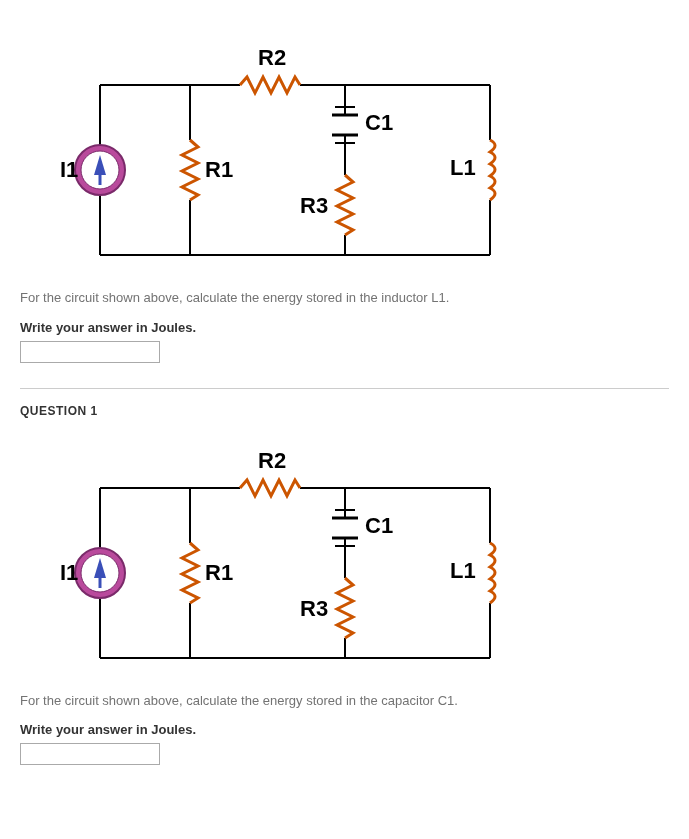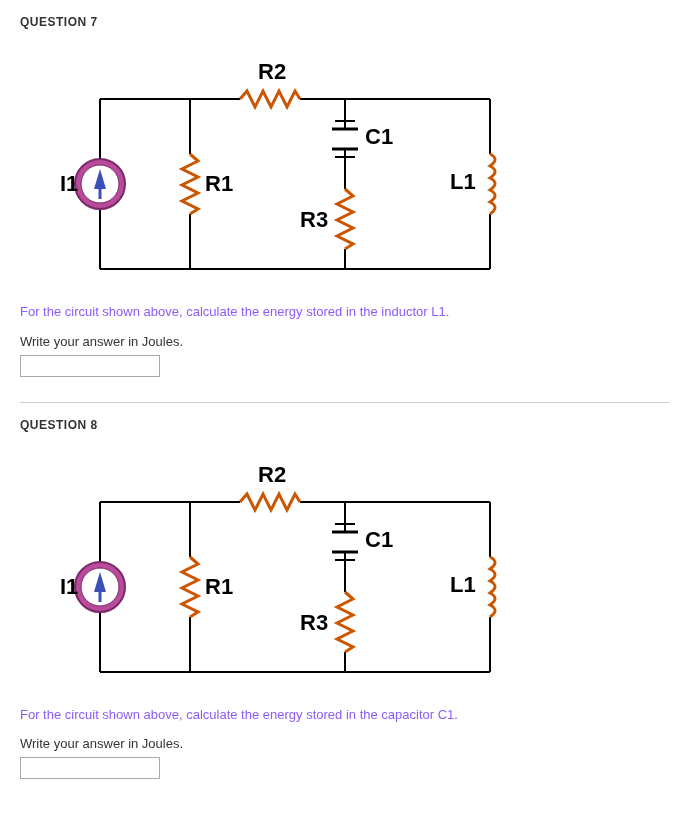--- a/index.html
+++ b/index.html
@@ -16,26 +16,26 @@
     font-weight: bold;
     font-size: 12px;
     color: #333;
     margin-bottom: 10px;
     letter-spacing: 0.5px;
   }
   .circuit-container {
     margin: 20px 0 20px 20px;
   }
   .problem-text {
-    color: #8b5cf6;
+    color: #737373;
     line-height: 1.5;
     margin: 8px 0;
   }
   .prompt {
-    font-weight: normal;
+    font-weight: bold;
     margin-top: 12px;
     margin-bottom: 6px;
   }
   .answer-input {
     border: 1px solid #aaa;
     width: 140px;
     height: 22px;
     padding: 2px 4px;
     font-size: 13px;
     box-sizing: border-box;
@@ -46,21 +46,20 @@
     margin: 25px 0 15px 0;
   }
   .question-block {
     margin-bottom: 10px;
   }
 </style>
 </head>
 <body>
 
 <div class="question-block">
-  <div class="question-header">QUESTION 7</div>
 
   <div class="circuit-container">
     <svg width="520" height="230" viewBox="0 0 520 230">
 
       <line x1="60" y1="50" x2="200" y2="50" stroke="#000" stroke-width="2"></line>
       <line x1="260" y1="50" x2="450" y2="50" stroke="#000" stroke-width="2"></line>
       <line x1="60" y1="50" x2="60" y2="110" stroke="#000" stroke-width="2"></line>
       <line x1="60" y1="160" x2="60" y2="220" stroke="#000" stroke-width="2"></line>
       <line x1="60" y1="220" x2="450" y2="220" stroke="#000" stroke-width="2"></line>
       <line x1="450" y1="50" x2="450" y2="105" stroke="#000" stroke-width="2"></line>
@@ -99,21 +98,21 @@
   </div>
 
   <div class="problem-text">For the circuit shown above, calculate the energy stored in the inductor L1.</div>
   <div class="prompt">Write your answer in Joules.</div>
   <input class="answer-input" type="text" value="" style="">
 </div>
 
 <hr class="divider">
 
 <div class="question-block">
-  <div class="question-header">QUESTION 8</div>
+  <div class="question-header">QUESTION 1</div>
 
   <div class="circuit-container">
     <svg width="520" height="230" viewBox="0 0 520 230">
       <line x1="60" y1="50" x2="200" y2="50" stroke="#000" stroke-width="2"></line>
       <line x1="260" y1="50" x2="450" y2="50" stroke="#000" stroke-width="2"></line>
       <line x1="60" y1="50" x2="60" y2="110" stroke="#000" stroke-width="2"></line>
       <line x1="60" y1="160" x2="60" y2="220" stroke="#000" stroke-width="2"></line>
       <line x1="60" y1="220" x2="450" y2="220" stroke="#000" stroke-width="2"></line>
       <line x1="450" y1="50" x2="450" y2="105" stroke="#000" stroke-width="2"></line>
       <line x1="450" y1="165" x2="450" y2="220" stroke="#000" stroke-width="2"></line>

